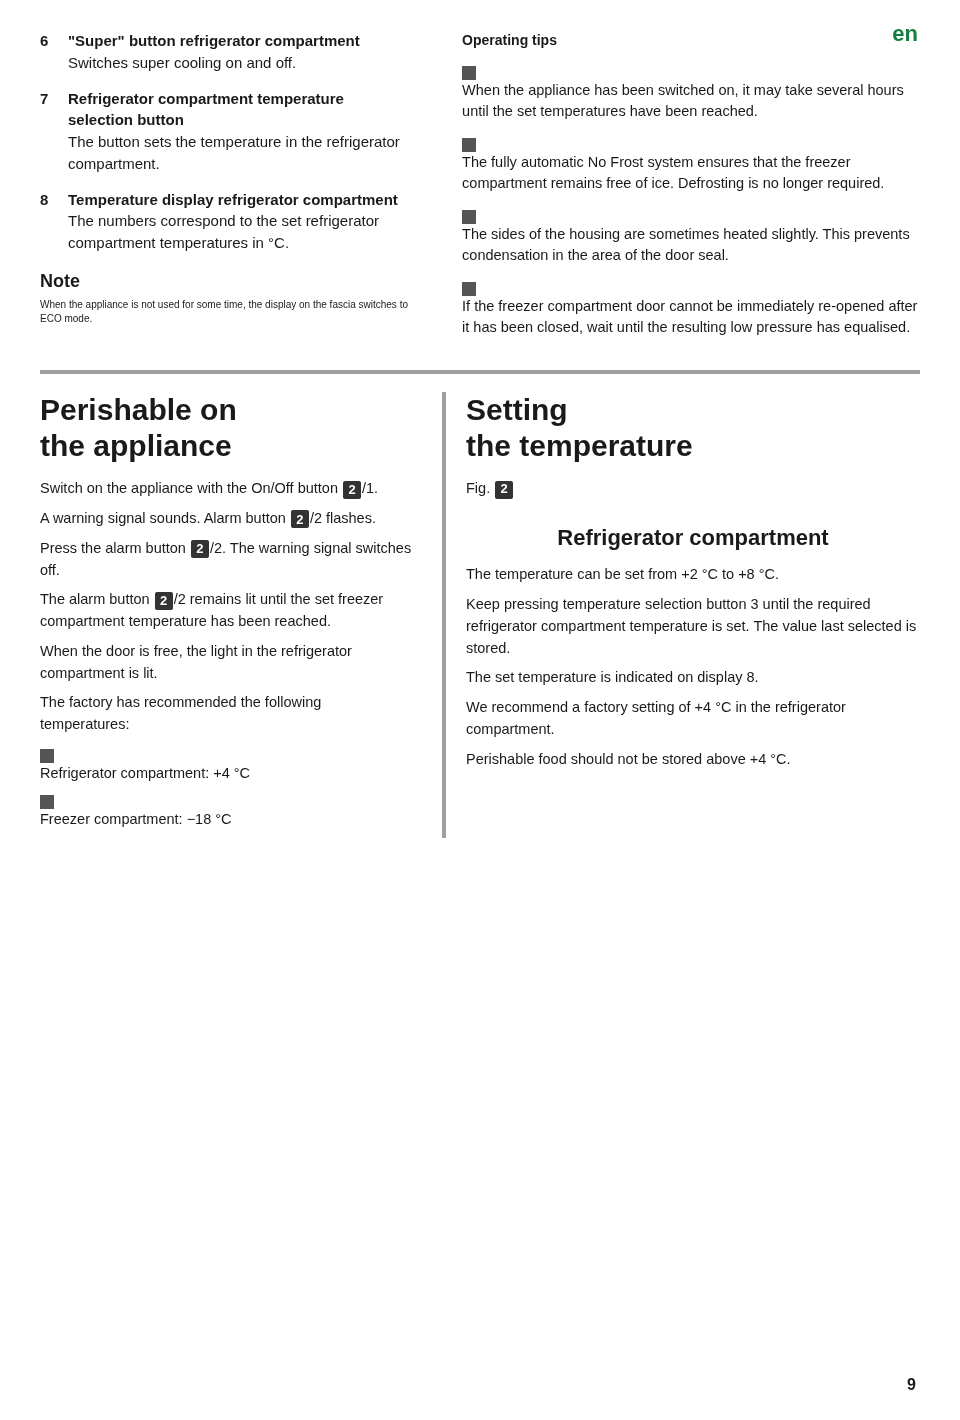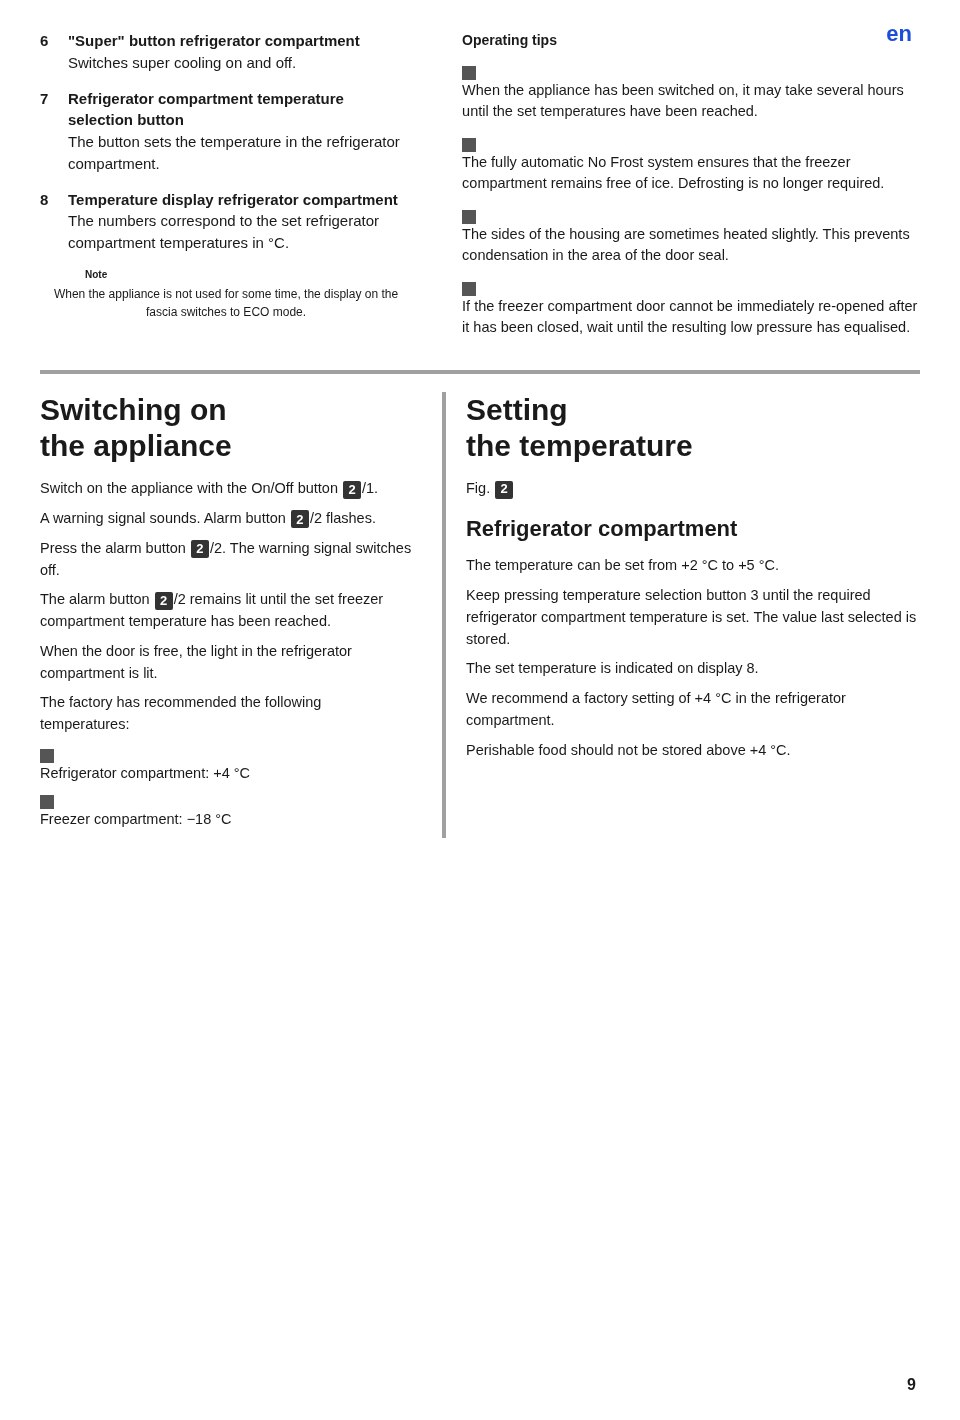--- a/index.html
+++ b/index.html
@@ -15,24 +15,24 @@
     }
     .page {
       width: 960px;
       min-height: 1420px;
       padding: 30px 40px 40px 40px;
       position: relative;
     }
     .en-label {
       position: absolute;
       top: 18px;
-      right: 48px;
+      right: 42px;
       font-size: 22px;
       font-weight: bold;
-      color: #1d4ed8;
+      color: #15803d;
     }
     .top-section {
       display: flex;
       flex-direction: row;
       gap: 0;
       margin-bottom: 0;
     }
     .left-col {
       width: 420px;
       padding-right: 30px;
@@ -58,28 +58,26 @@
     }
     .item-title {
       font-weight: bold;
       font-size: 15px;
     }
     .item-body {
       font-size: 15px;
     }
     .note-label {
       font-weight: bold;
-      font-size: 10px;
+      font-size: 18px;
       margin-top: 10px;
       margin-bottom: 4px;
-      margin-left: 45px;
     }
     .note-text {
-      font-size: 12px;
-      text-align: center;
+      font-size: 10px;
     }
     .op-tips-title {
       font-weight: bold;
       font-size: 14px;
       margin-bottom: 14px;
     }
     .bullet-list {
       list-style: none;
       padding: 0;
     }
@@ -152,21 +150,22 @@
     .bullet-list-bottom li {
       display: flex;
       flex-direction: column;
       margin-bottom: 8px;
       font-size: 14.5px;
     }
     .sub-heading {
       font-size: 22px;
       font-weight: bold;
       margin-bottom: 10px;
-      margin-top: 14px;
+      margin-top: 23px;
+      text-align: center;
     }
     .fig-label {
       font-size: 14.5px;
       margin-bottom: 12px;
     }
     .page-num {
       position: absolute;
       bottom: 24px;
       right: 44px;
       font-size: 16px;
@@ -236,21 +235,21 @@
       </ul>
     </div>
   </div>
 
   <div class="divider-h"></div>
 
   <div class="bottom-section">
 
     <div class="bottom-left">
       <div class="section-heading">
-        <span>Switching on</span><br>
+        <span>Perishable on</span><br>
         <span>the appliance</span>
       </div>
 
       <div class="body-text">
         Switch on the appliance with the On/Off button <span class="inline-box">2</span>/1.
       </div>
       <div class="body-text">
         A warning signal sounds. Alarm button <span class="inline-box">2</span>/2 flashes.
       </div>
       <div class="body-text">
@@ -284,21 +283,21 @@
         <span>the temperature</span>
       </div>
 
       <div class="fig-label">
         <span>Fig.</span>
         <span class="inline-box">2</span>
       </div>
 
       <div class="sub-heading">Refrigerator compartment</div>
 
-      <div class="body-text">The temperature can be set from +2 °C to +5 °C.</div>
+      <div class="body-text">The temperature can be set from +2 °C to +8 °C.</div>
       <div class="body-text">Keep pressing temperature selection button 3 until the required refrigerator compartment temperature is set. The value last selected is stored.</div>
       <div class="body-text">The set temperature is indicated on display 8.</div>
       <div class="body-text">We recommend a factory setting of +4 °C in the refrigerator compartment.</div>
       <div class="body-text">Perishable food should not be stored above +4 °C.</div>
     </div>
   </div>
 
   <div class="page-num">9</div>
 
 </div>

